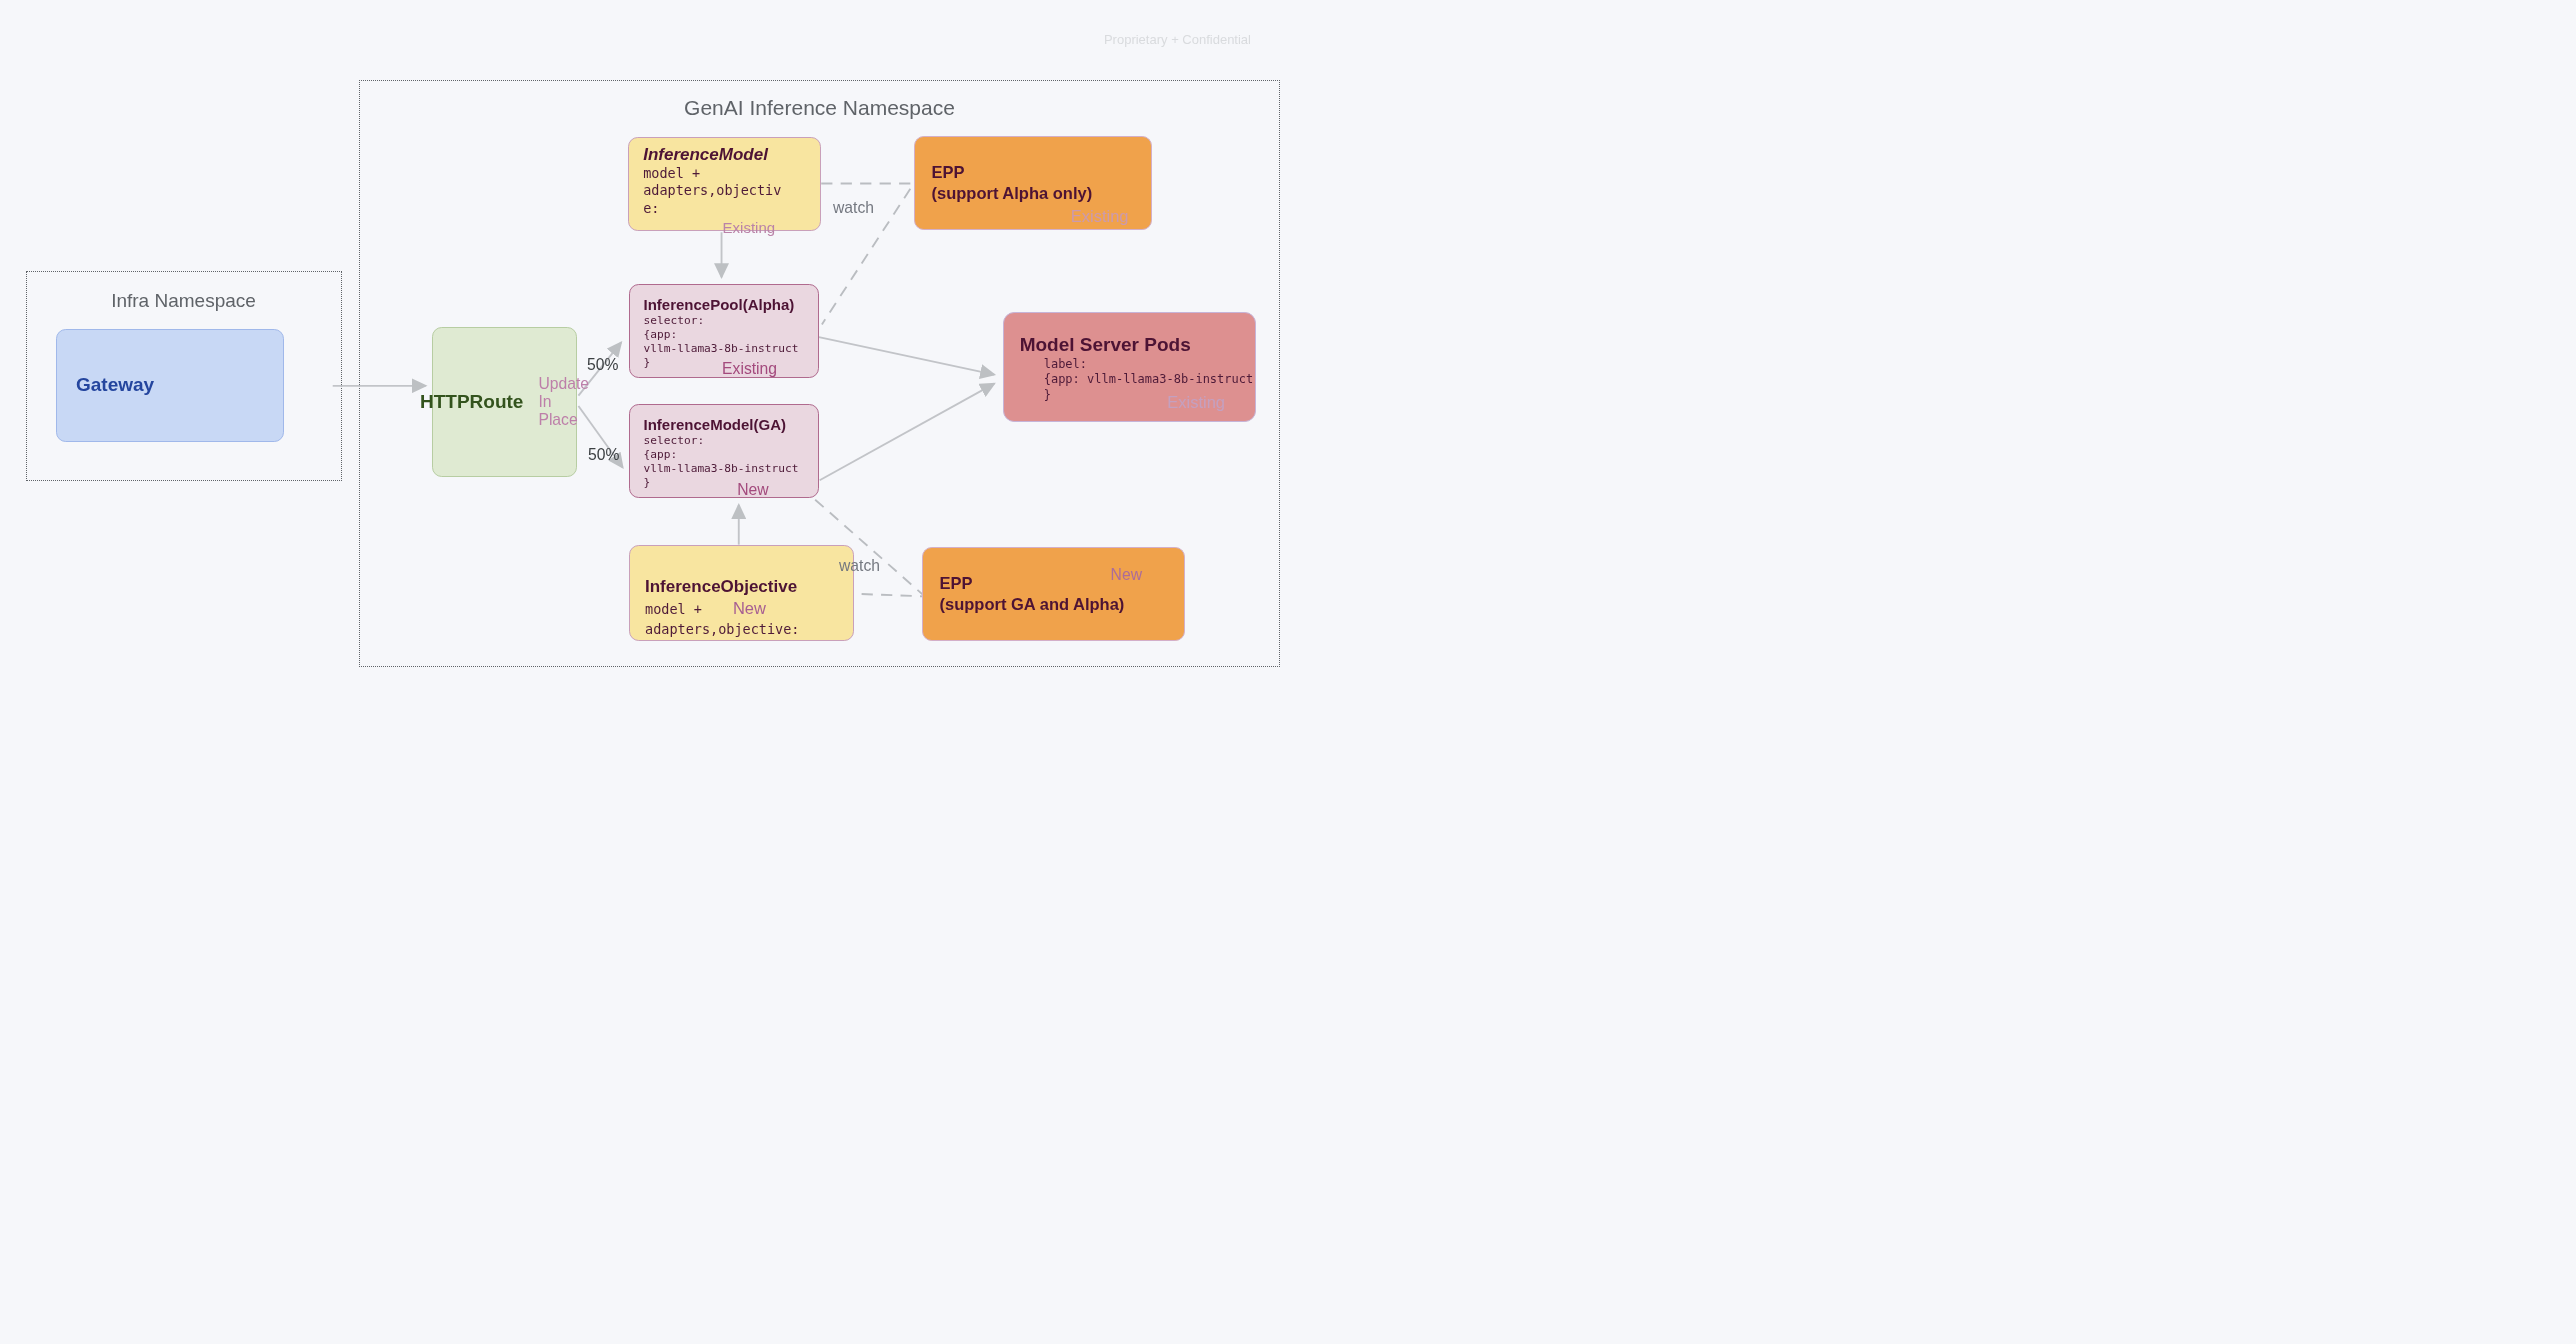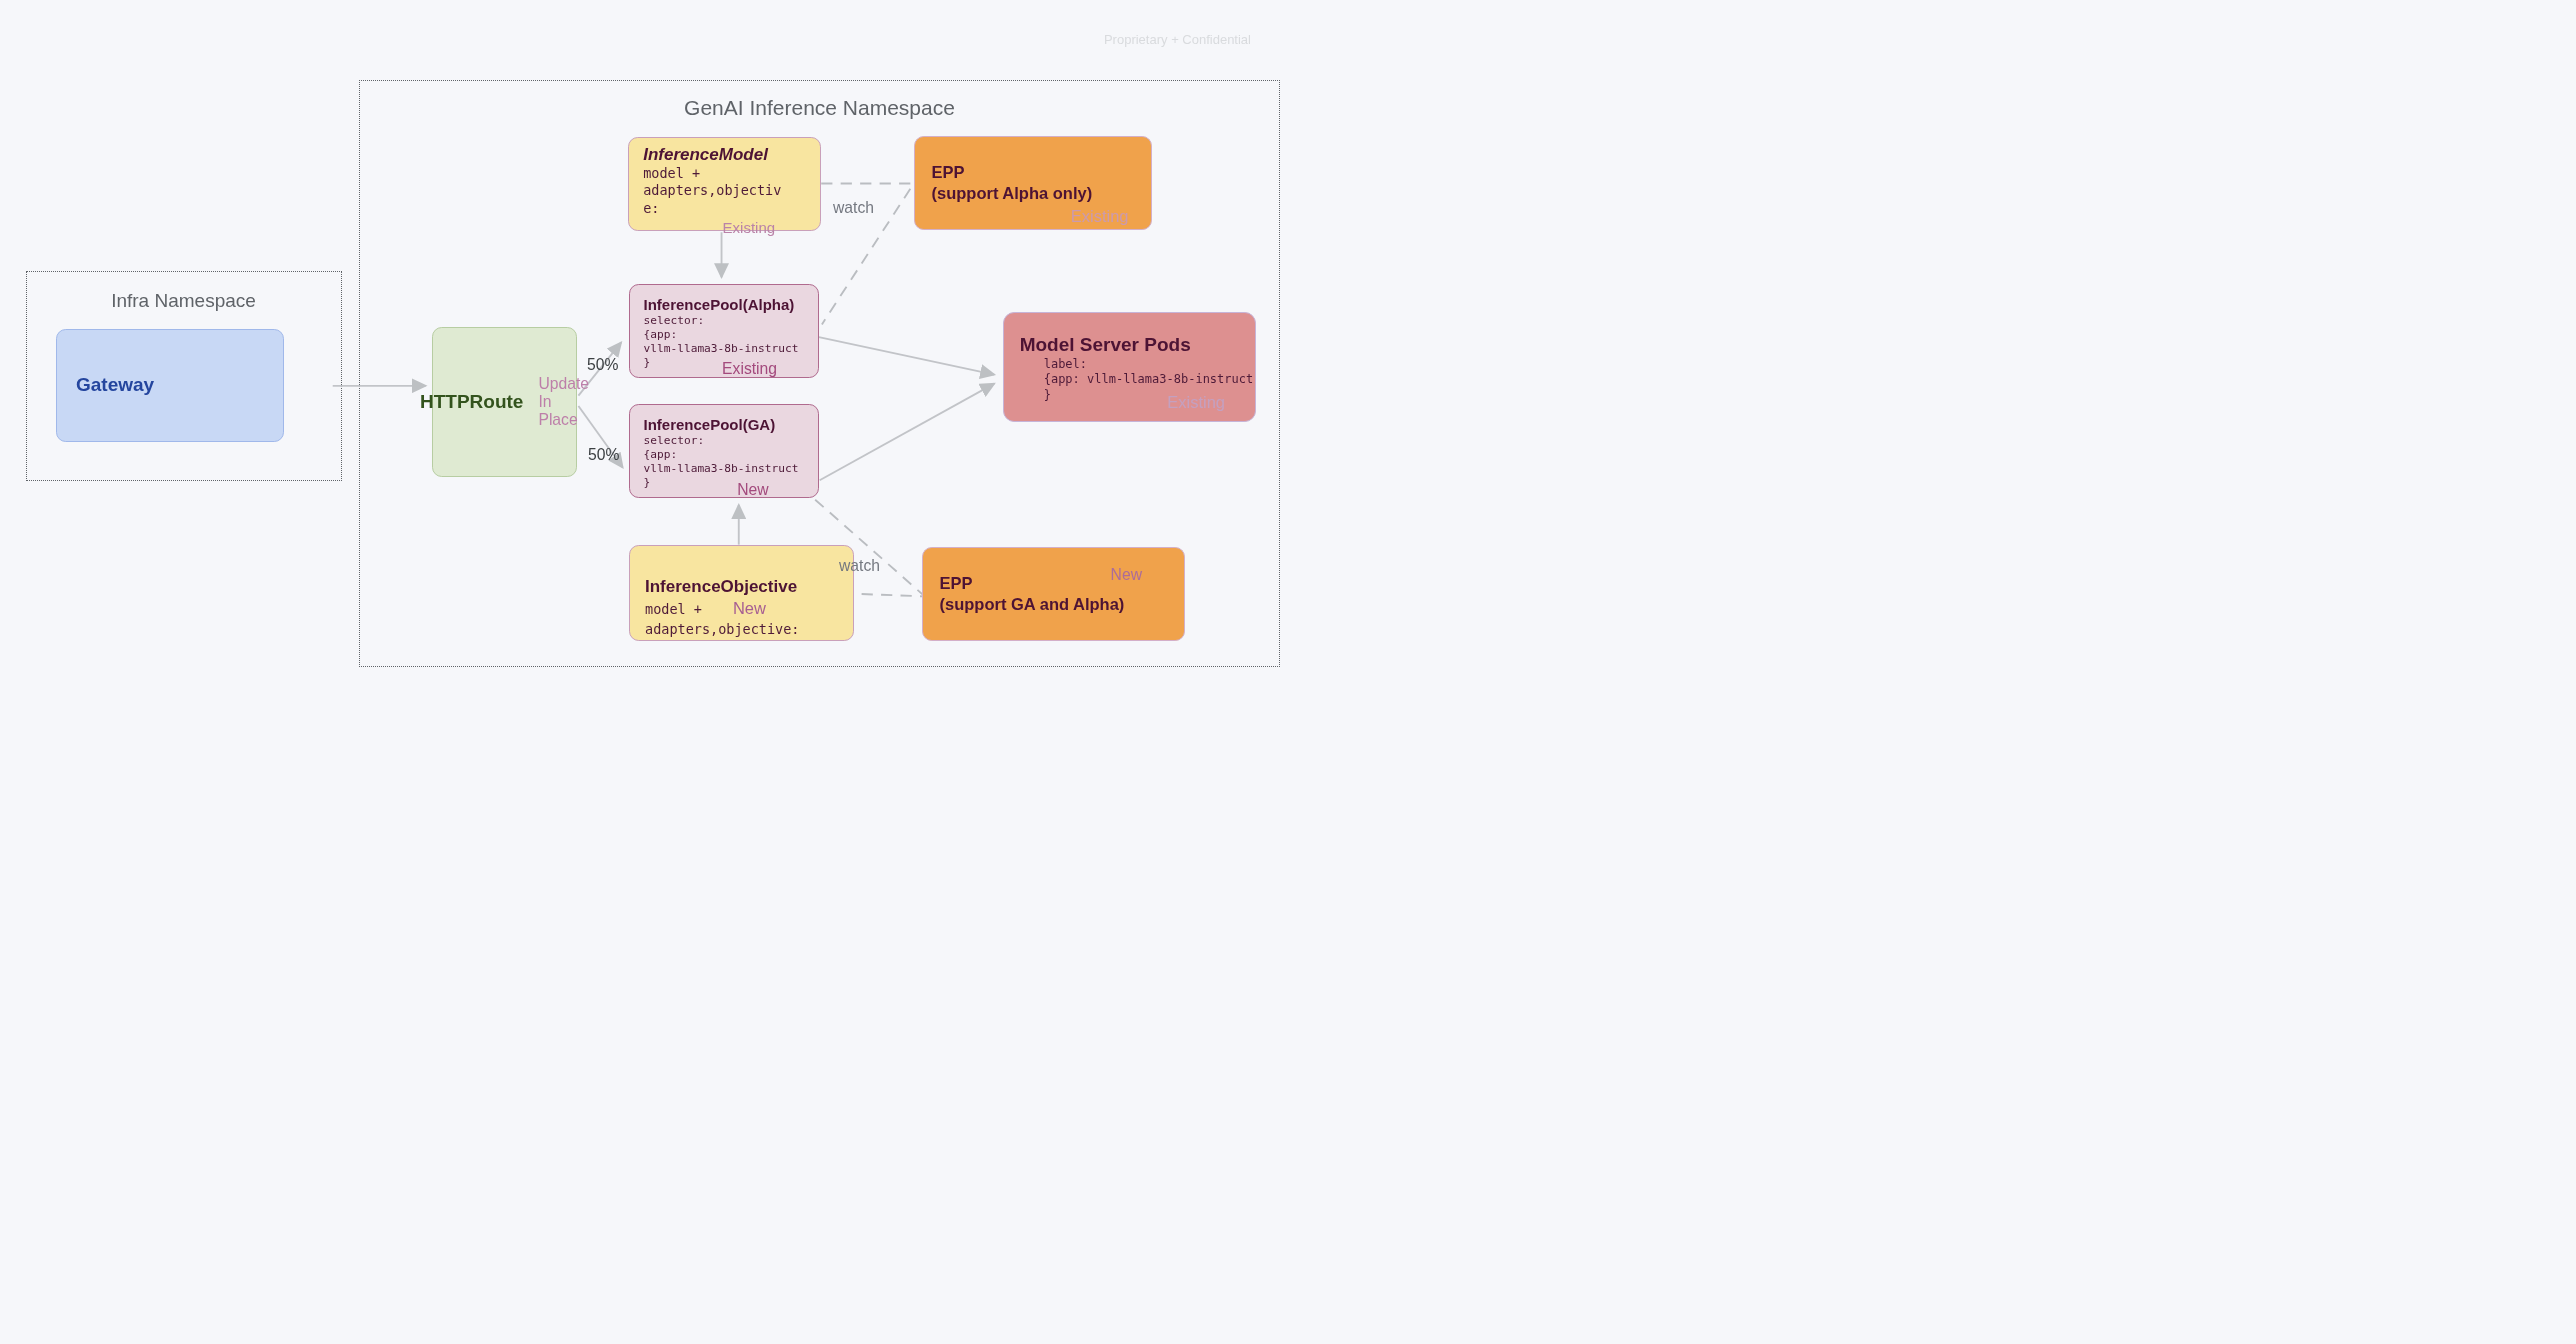--- a/index.html
+++ b/index.html
@@ -131,21 +131,21 @@
   <div class="node pinkbox pool pool-alpha">
     <div class="title">InferencePool(Alpha)</div>
     <div class="mono">selector:</div>
     <div class="mono">{app:</div>
     <div class="mono">vllm-llama3-8b-instruct</div>
     <div class="mono">}</div>
     <div class="tag">Existing</div>
   </div>
 
   <div class="node pinkbox pool pool-ga">
-    <div class="title">InferencePool(GA)</div>
+    <div class="title">InferenceModel(GA)</div>
     <div class="mono">selector:</div>
     <div class="mono">{app:</div>
     <div class="mono">vllm-llama3-8b-instruct</div>
     <div class="mono">}</div>
     <div class="tag">New</div>
   </div>
 
   <div class="node msp">
     <div class="title">Model Server Pods</div>
     <div class="mono">label:</div>

